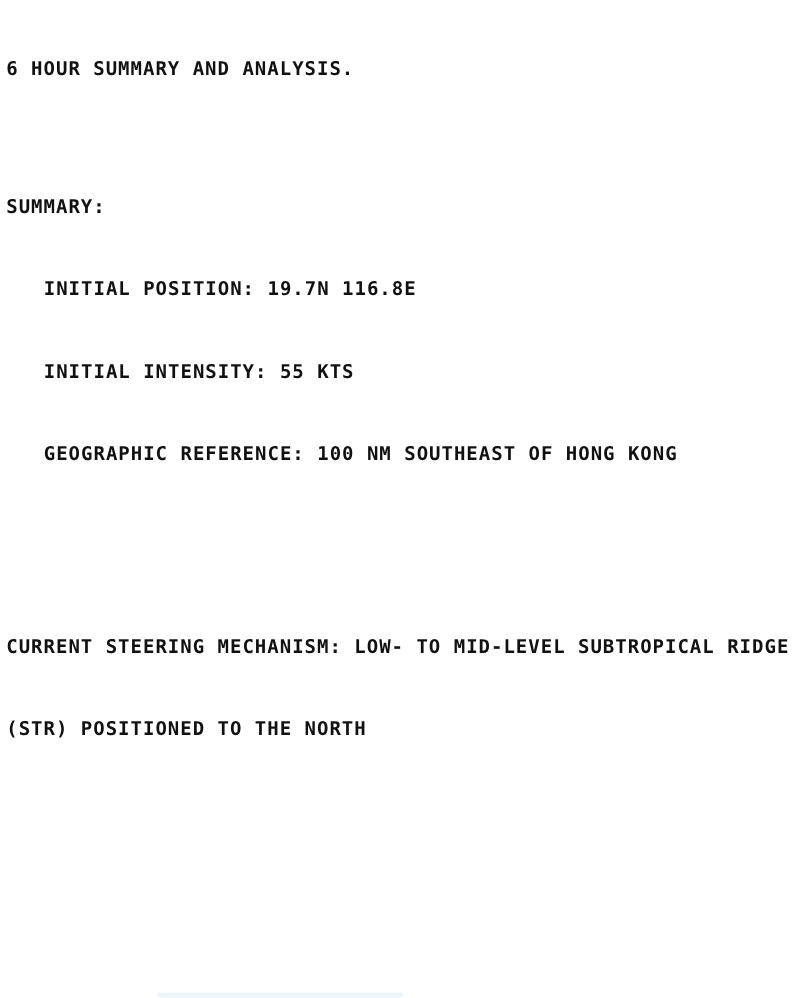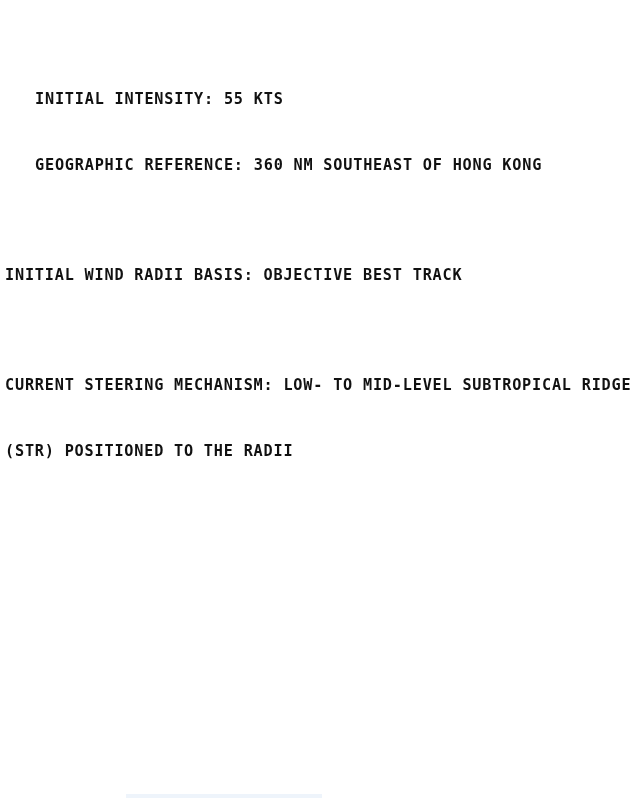--- a/index.html
+++ b/index.html
@@ -34,31 +34,33 @@
     top: 794px;
     width: 196px;
     height: 4px;
     background: #eef4fb;
   }
 </style>
 </head>
 <body>
 
 <div class="doc">
+  <span class="line">6 HOUR SUMMARY AND ANALYSIS.</span>
   <span class="blank"></span>
 
+  <span class="line">SUMMARY:</span>
+  <span class="line indent">INITIAL POSITION: 19.7N 116.8E</span>
   <span class="line indent">INITIAL INTENSITY: 55 KTS</span>
-  <span class="line indent">GEOGRAPHIC REFERENCE: 360 NM SOUTHEAST OF HONG KONG</span>
+  <span class="line indent">GEOGRAPHIC REFERENCE: 100 NM SOUTHEAST OF HONG KONG</span>
   <span class="blank"></span>
 
-  <span class="line">INITIAL WIND RADII BASIS: OBJECTIVE BEST TRACK</span>
   <span class="blank"></span>
 
   <span class="line">CURRENT STEERING MECHANISM: LOW- TO MID-LEVEL SUBTROPICAL RIDGE</span>
-  <span class="line">(STR) POSITIONED TO THE RADII</span>
+  <span class="line">(STR) POSITIONED TO THE NORTH</span>
   <span class="blank"></span>
 
   
   
   
   
   
   
   <span class="blank"></span>
 

